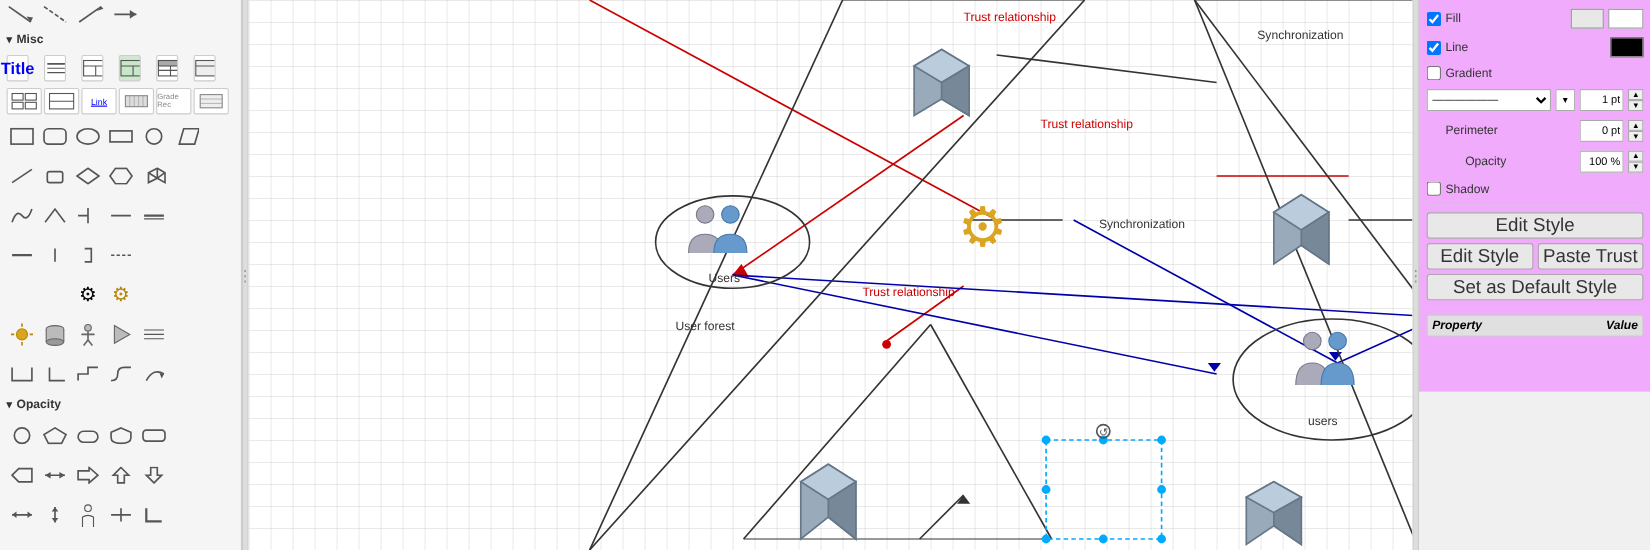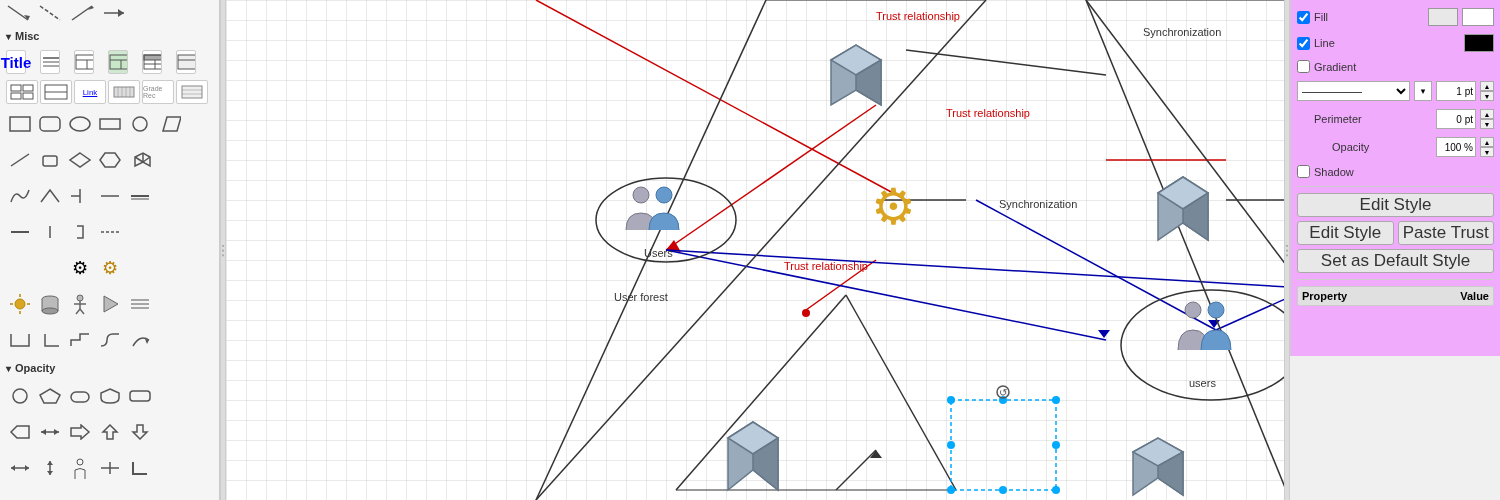--- a/index.html
+++ b/index.html
@@ -220,20 +220,21 @@
     }
 
     .property-header {
       display: flex;
       align-items: center;
       padding: 3px 4px;
       background: #e0e0e0;
       border: 1px solid #ccc;
       border-radius: 2px;
       gap: 21px;
+      font-style: italic;
     }
     .property-header span { font-size: 11px; font-weight: bold; }
     .property-col-value {
       margin-left: auto;
       font-size: 11px;
       font-weight: bold;
     }
 
     
     .canvas-label {

